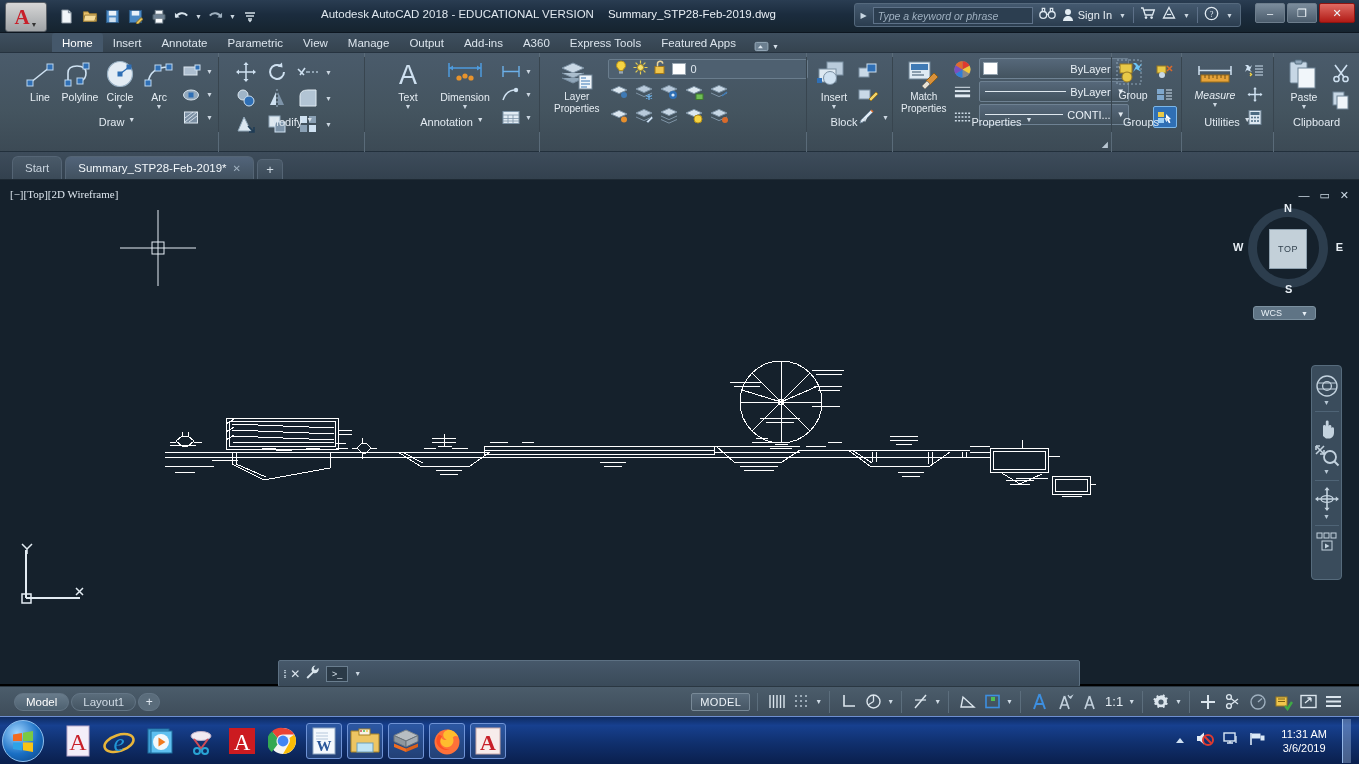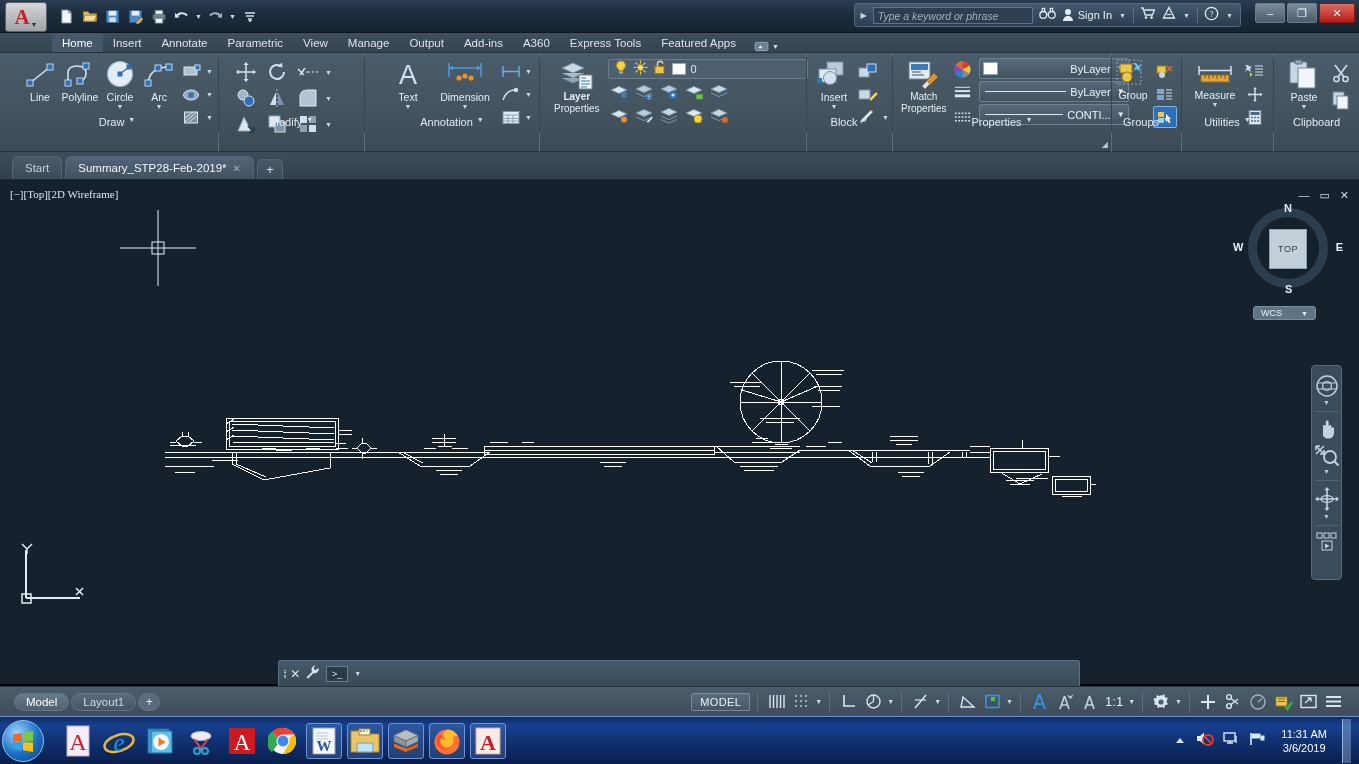--- a/index.html
+++ b/index.html
@@ -337,20 +337,24 @@
       </div>
       <span class="ddmark">▼</span>
       <div class="qi">
         <svg width="14" height="14" viewBox="0 0 14 14">
             <path d="M2 3h10M3 6h8M5 9h4M6.5 12l0 0" stroke="#d4dfe8" stroke-width="1.4"></path>
             <path d="M5 10l2 2.5L9 10z" fill="#d4dfe8"></path>
           </svg>
       </div>
     </div>
 
+    <div class="wintitle">
+      <span>Autodesk AutoCAD 2018 - EDUCATIONAL VERSION</span>
+      <span class="fname">Summary_STP28-Feb-2019.dwg</span>
+    </div>
 
     <div class="infocenter">
       <span class="ic-arrow">▶</span>
       <div class="ic-search">Type a keyword or phrase</div>
       <span>
         <svg width="17" height="14" viewBox="0 0 18 14">
             <circle cx="4.5" cy="9" r="3.6" fill="none" stroke="#dde7ef" stroke-width="1.4"></circle>
             <circle cx="13.5" cy="9" r="3.6" fill="none" stroke="#dde7ef" stroke-width="1.4"></circle>
             <path d="M3.5 6V2h2.5v4M12 6V2h2.5v4M7.5 8.5h3" stroke="#dde7ef" stroke-width="1.3" fill="none"></path>
           </svg>
@@ -628,21 +632,21 @@
     <div class="panel" style="width:267px;">
       <div class="panel-body" style="padding-left:14px; gap:8px;">
         <div class="bigbtn" style="width:66px;">
           <svg width="38" height="32" viewBox="0 0 38 32">
               <path d="M4 9l11-5 11 5-11 5z" fill="#c9d8e5" stroke="#7b90a3"></path>
               <path d="M4 14l11 5 11-5" fill="#aabdcd" stroke="#7b90a3"></path>
               <path d="M4 19l11 5 11-5" fill="#90a6b9" stroke="#7b90a3"></path>
               <rect x="21" y="16" width="13" height="14" fill="#eff5fa" stroke="#6e8396"></rect>
               <path d="M23 19h5M23 22h9M23 25h9M23 28h6" stroke="#3f7ab5" stroke-width="1.2"></path>
             </svg>
-          <span class="lbl" style="font-size:10px;line-height:10.5px;font-weight:bold;">Layer</span>
+          <span class="lbl" style="font-size:10px;line-height:10.5px;">Layer</span>
           <span class="lbl" style="font-size:10px;line-height:10.5px;">Properties</span>
         </div>
         <div class="layerstrip">
           <div class="layerbox">
             <span>
               <svg width="14" height="15" viewBox="0 0 14 15">
                   <path d="M7 1a4.4 4.4 0 0 1 2.6 8c-.5.5-.6 1-.6 1.6H5c0-.7-.1-1.1-.6-1.6A4.4 4.4 0 0 1 7 1z" fill="#f5d443" stroke="#b79018"></path>
                   <rect x="5" y="11.2" width="4" height="2.4" fill="#9aa7b2"></rect>
                 </svg>
             </span>
@@ -885,21 +889,21 @@
           </div>
         </div>
       </div>
       <div class="panel-title">
         <span>Groups</span>
         <span class="caret">▼</span>
       </div>
     </div>
 
     <div class="panel" style="width:93px;">
-      <div class="panel-body" style="padding-left:8px;">
+      <div class="panel-body" style="padding-left:8px;font-style:italic;">
         <div class="bigbtn" style="width:50px;">
           <svg width="40" height="30" viewBox="0 0 40 30">
               <path d="M4 7v9M36 7v9M4 11.5h32" stroke="#cfe1f1" stroke-width="1.5"></path>
               <rect x="6" y="16" width="28" height="7" fill="#e6a33a" stroke="#9a6d18"></rect>
               <path d="M10 16v3M14 16v4M18 16v3M22 16v4M26 16v3M30 16v4" stroke="#6a4a10" stroke-width=".9"></path>
             </svg>
           <span class="lbl">Measure</span>
           <span class="dd">▼</span>
         </div>
         <div class="smallgrid">

